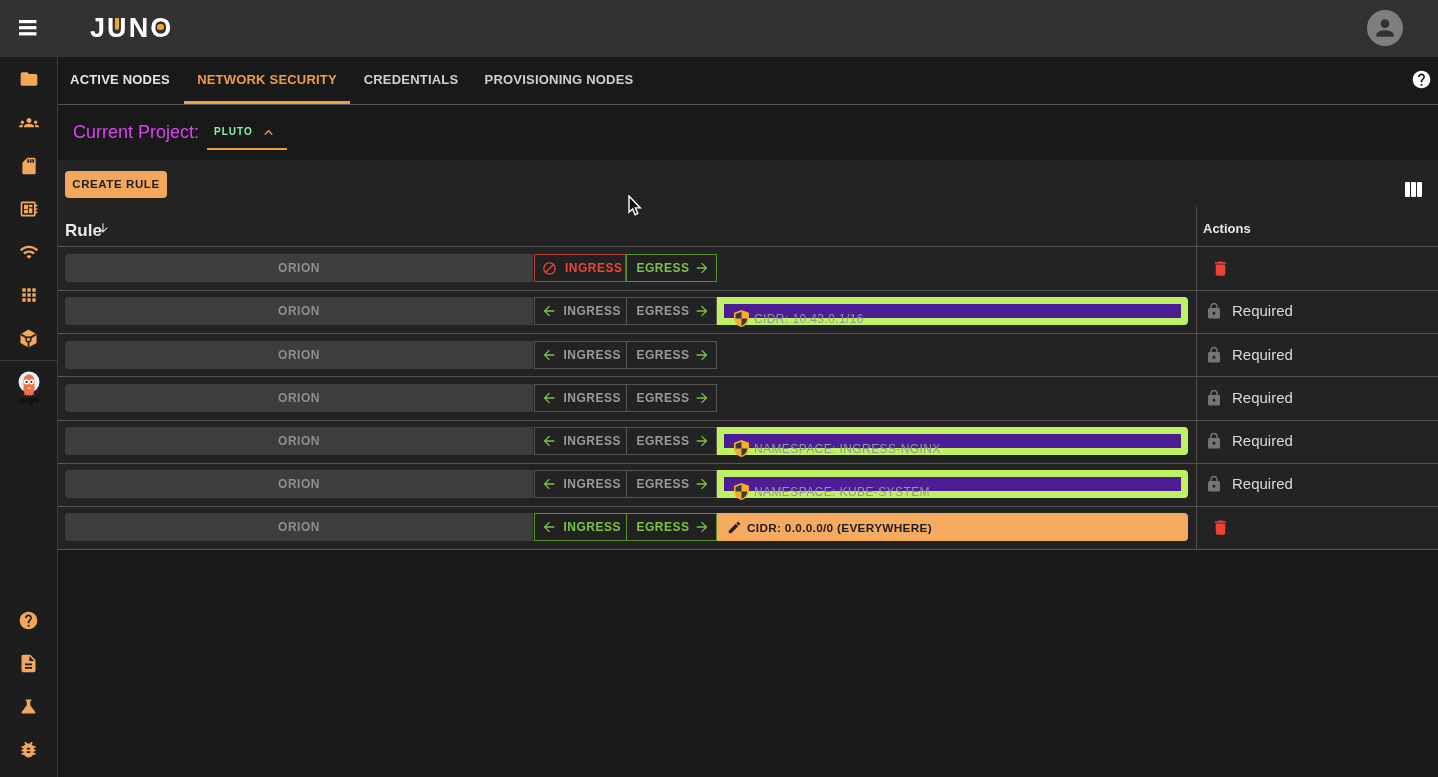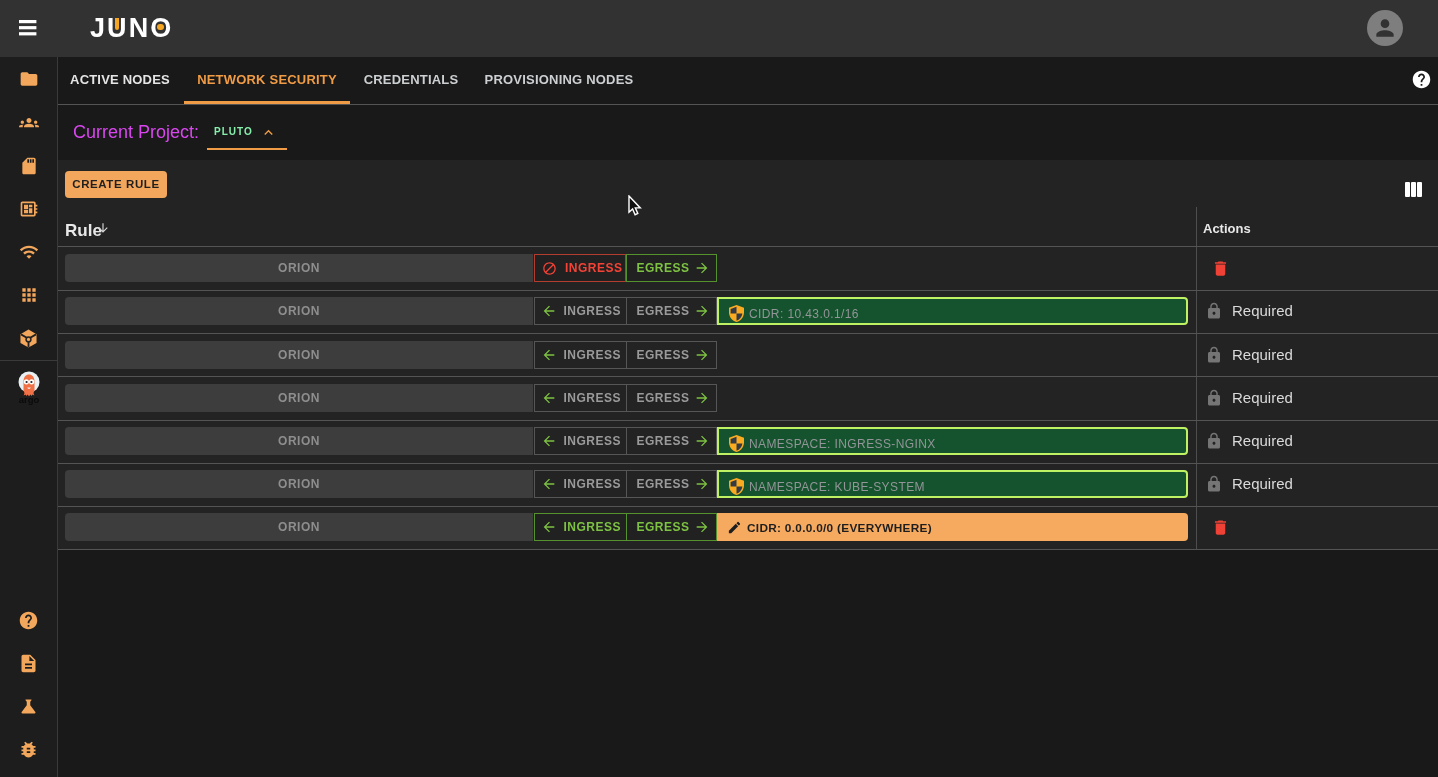--- a/index.html
+++ b/index.html
@@ -7,21 +7,21 @@
 .topbar{position:absolute;left:0;top:0;width:1438px;height:57px;background:#323232}
 .sidebar{position:absolute;left:0;top:57px;width:58px;height:720px;background:#1D1D1D;border-right:1px solid #3A3A3A}
 .tabtxt{position:absolute;top:71.5px;font-size:13px;font-weight:bold;letter-spacing:.2px;color:#CDD0D2;white-space:nowrap}
 .card{position:absolute;left:58px;top:160px;width:1380px;height:389px;background:#232323}
 .sep{position:absolute;left:58px;width:1380px;height:1px;background:#545454}
 .row{position:absolute;left:65px;width:1123px;height:28px}
 .orion{position:absolute;left:0;top:0;width:468px;height:28px;background:#3D3D3D;border-radius:4px 0 0 4px;
  color:#8E8E8E;font-size:12px;font-weight:bold;letter-spacing:.5px;text-align:center;line-height:28px}
 .btxt{font-size:12px;letter-spacing:.5px;font-weight:bold;top:7.5px}
 .desc{position:absolute;left:652px;top:0;width:471px;height:28px;border-radius:0 4px 4px 0}
-.descg{background:#14532d;border:2px solid #bef264}
+.descg{background:#4c1d95;border:7px solid #bef264}
 .desco{background:#F5AA5F}
 .dtxt{position:absolute;left:30px;top:7.5px;font-size:12px;letter-spacing:.4px;white-space:nowrap}
 .req{position:absolute;left:1232px;font-size:15px;color:#DADADA}
 </style></head><body>
 
 <div class="topbar"></div>
 <svg class="abs" style="left:19px;top:20.3px" width="18" height="16" viewBox="0 0 18 16">
     <rect y="0" width="17.4" height="3.2" fill="#fff"></rect>
     <rect y="6.1" width="17.4" height="3.2" fill="#fff"></rect>
     <rect y="12.2" width="17.4" height="3.2" fill="#fff"></rect>

